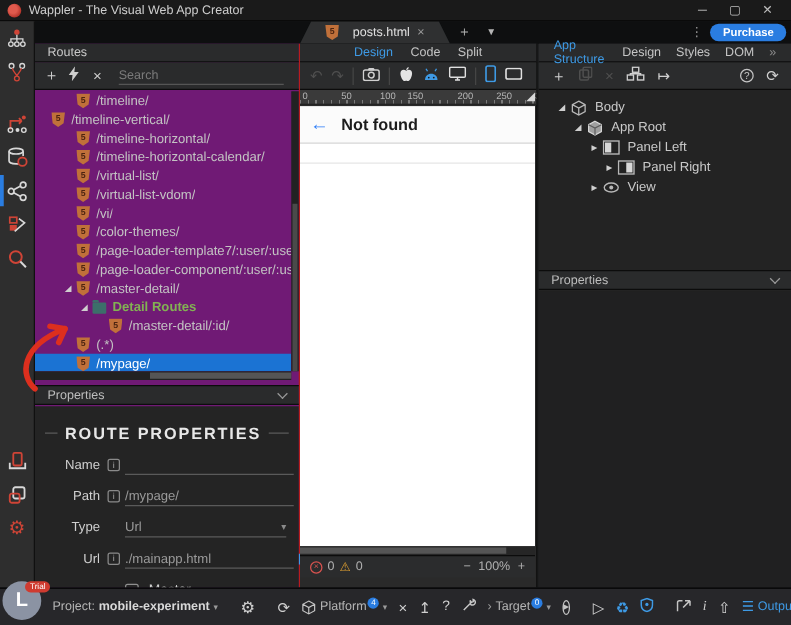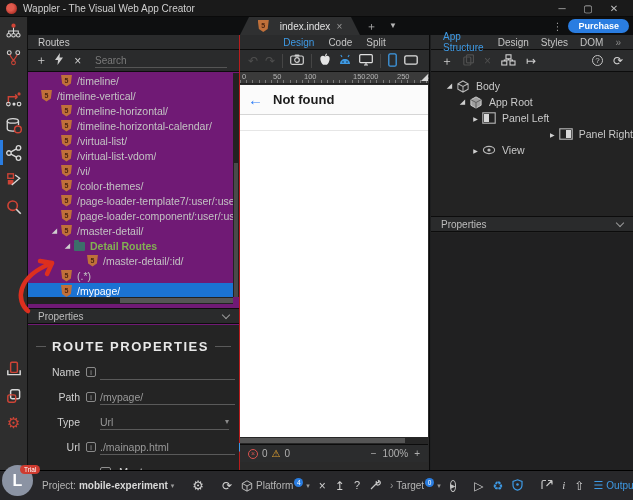--- a/index.html
+++ b/index.html
@@ -168,21 +168,21 @@
     <div class="logo"></div>
     <div class="title">Wappler - The Visual Web App Creator</div>
     <div class="winbtn">─</div>
     <div class="winbtn">▢</div>
     <div class="winbtn">✕</div>
   </div>
 
   <div class="tabbar">
     <div class="doc-tab">
       <span class="ricon html" style="flex:0 0 11px">5</span>
-      <span>index.index</span>
+      <span>posts.html</span>
       <span style="color:#9a9a9a">×</span>
     </div>
     <span class="tab-plus">＋</span>
     <span class="tab-caret">▼</span>
     <div class="tabbar-right">
       <span class="kebab">⋮</span>
       <button class="purchase">Purchase</button>
     </div>
   </div>
 
@@ -460,21 +460,21 @@
         <svg width="14" height="10" viewBox="0 0 14 10">
             <rect x="0.8" y="0.8" width="12.4" height="8.4" rx="1.5" fill="none" stroke="#e0e0e0" stroke-width="1.3"></rect>
           </svg>
       </span>
     </div>
     <div class="ruler">
       <div class="ruler-corner"></div>
     <span style="left: 2px;">0</span>
         <span style="left: 33px;">50</span>
         <span style="left: 64px;">100</span>
-        <span style="left: 113px;">150</span>
+        <span style="left: 86px;">150</span>
         <span style="left: 126px;">200</span>
         <span style="left: 157px;">250</span>
         <span style="left: 188px;">300</span>
       </div>
     <div class="preview">
       <div class="pv-nav">
         <span class="pv-back">←</span>
         <span class="pv-title">Not found</span>
       </div>
       <div class="pv-strip"></div>
@@ -542,21 +542,21 @@
           <span>App Root</span>
         </div>
         <div class="tree-row" style="padding-left: 38px;">
           <span class="expander" style="font-size: 6px;">▶</span>
           <span class="ticon"><svg width="14" height="12" viewBox="0 0 14 12">
               <rect x="0.8" y="0.8" width="12.4" height="10.4" fill="none" stroke="#b8b8b8" stroke-width="1.1"></rect>
               <rect x="2" y="2" width="5" height="8" fill="#d8d8d8"></rect>
             </svg></span>
           <span>Panel Left</span>
         </div>
-        <div class="tree-row" style="padding-left: 50px; justify-content: flex-end;">
+        <div class="tree-row" style="padding-left: 50px;">
           <span class="expander" style="font-size: 6px;">▶</span>
           <span class="ticon"><svg width="14" height="12" viewBox="0 0 14 12">
               <rect x="0.8" y="0.8" width="12.4" height="10.4" fill="none" stroke="#b8b8b8" stroke-width="1.1"></rect>
               <rect x="7" y="2" width="5" height="8" fill="#d8d8d8"></rect>
             </svg></span>
           <span>Panel Right</span>
         </div>
         <div class="tree-row" style="padding-left: 38px;">
           <span class="expander" style="font-size: 6px;">▶</span>
           <span class="ticon"><svg width="14" height="12" viewBox="0 0 14 12">

